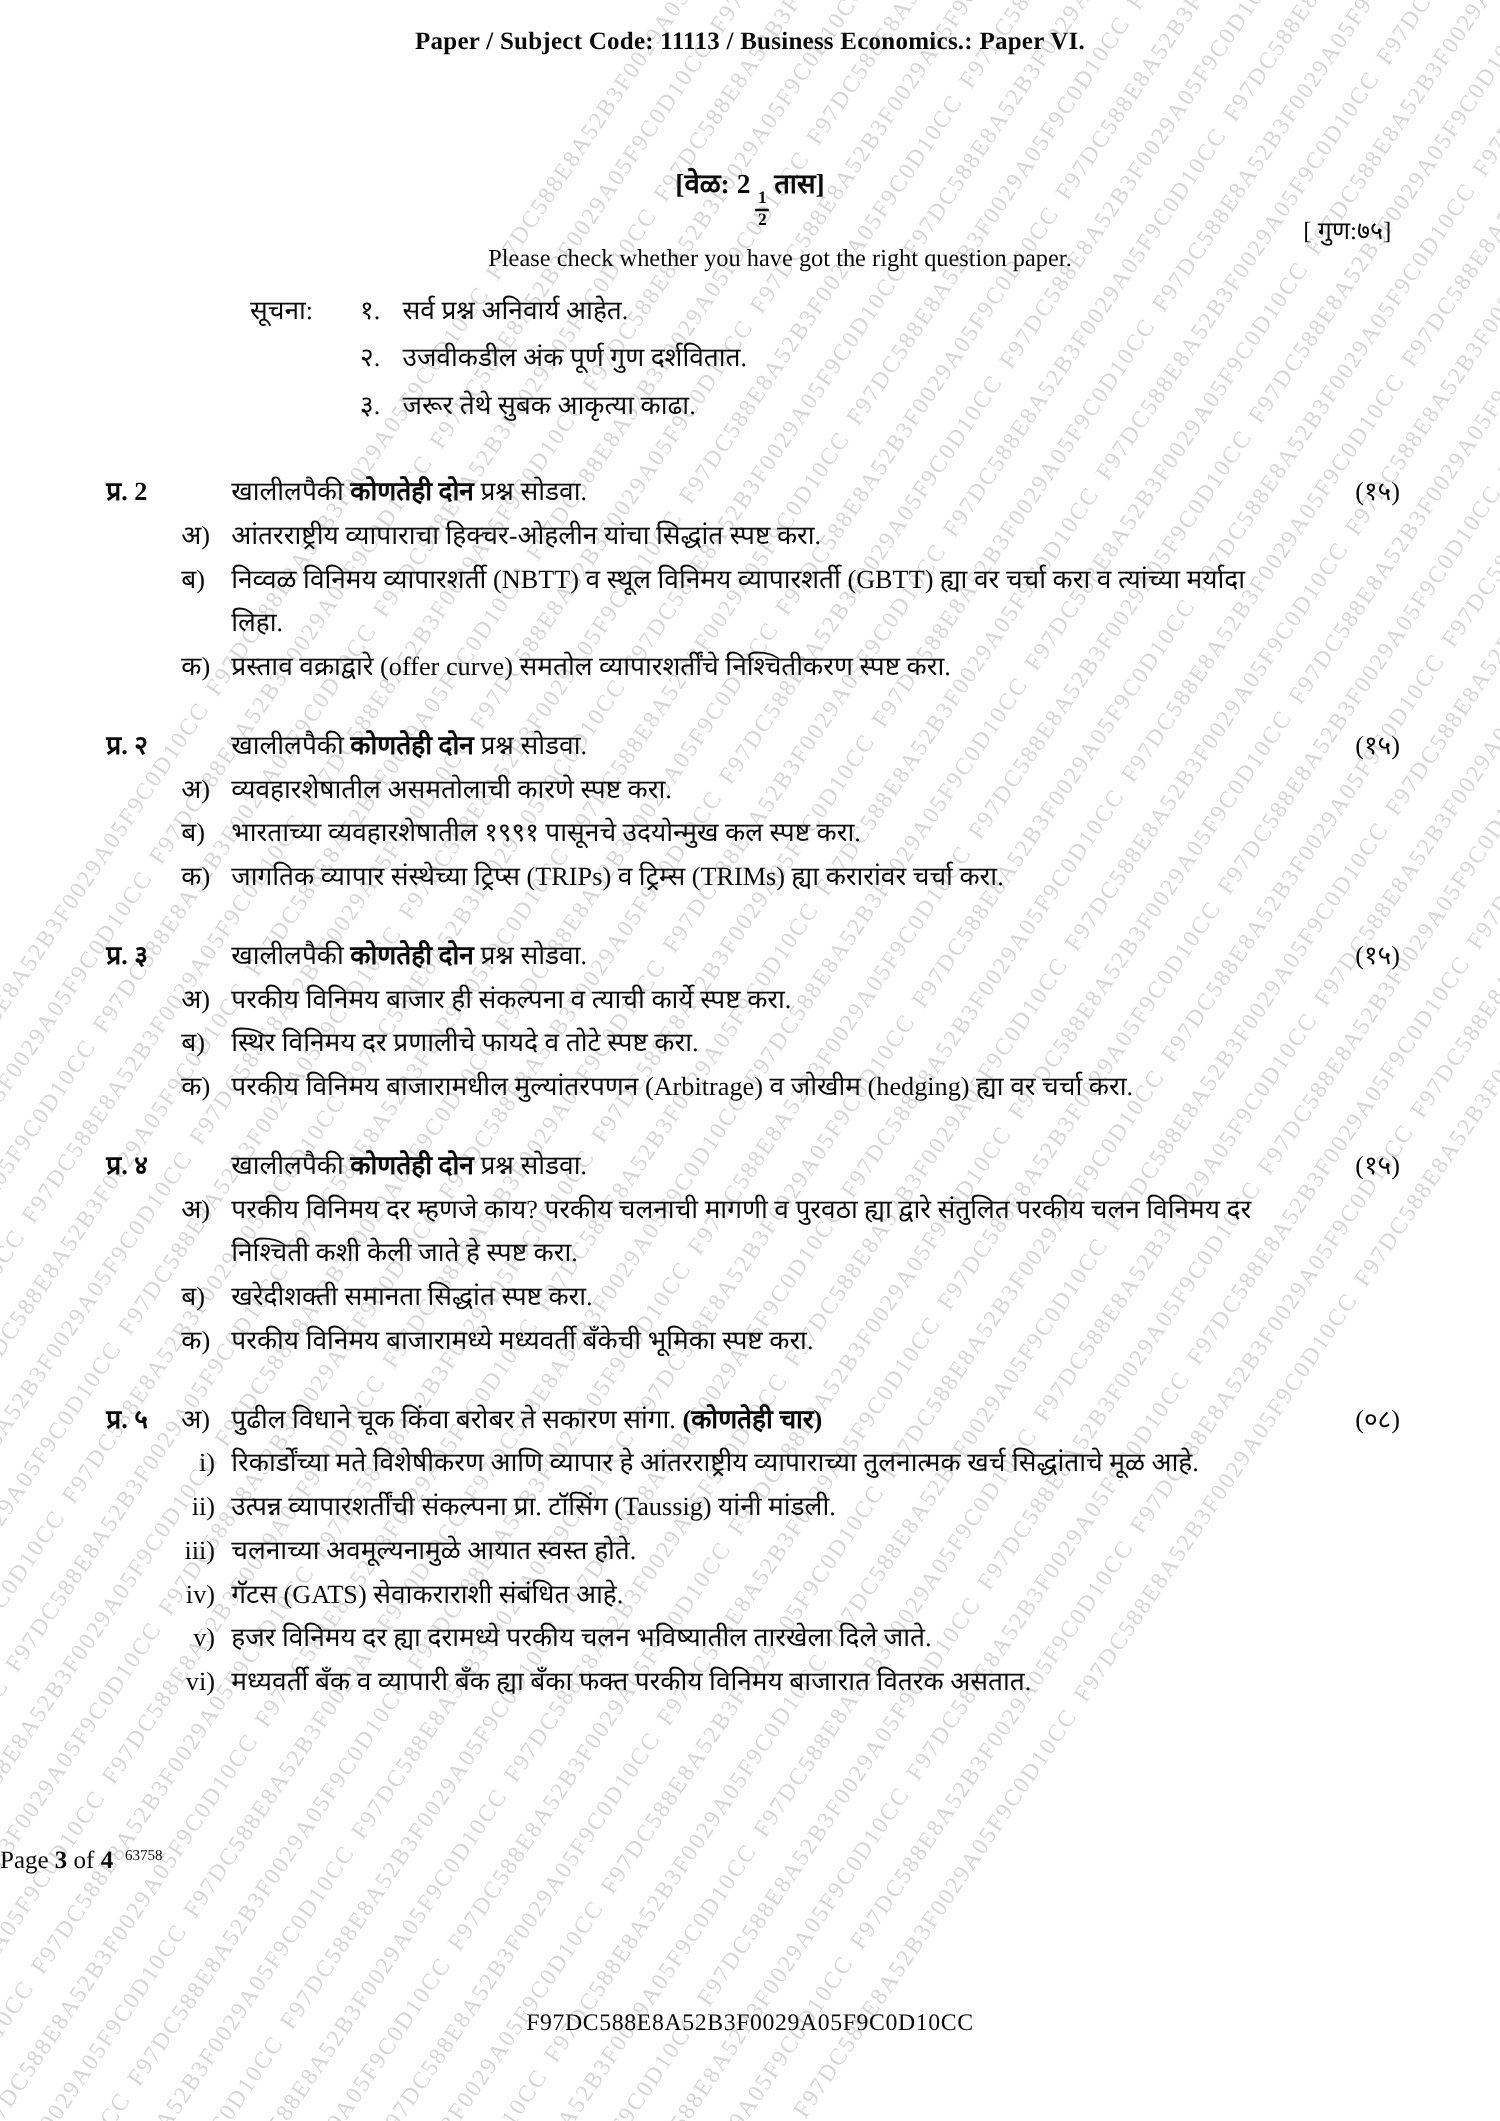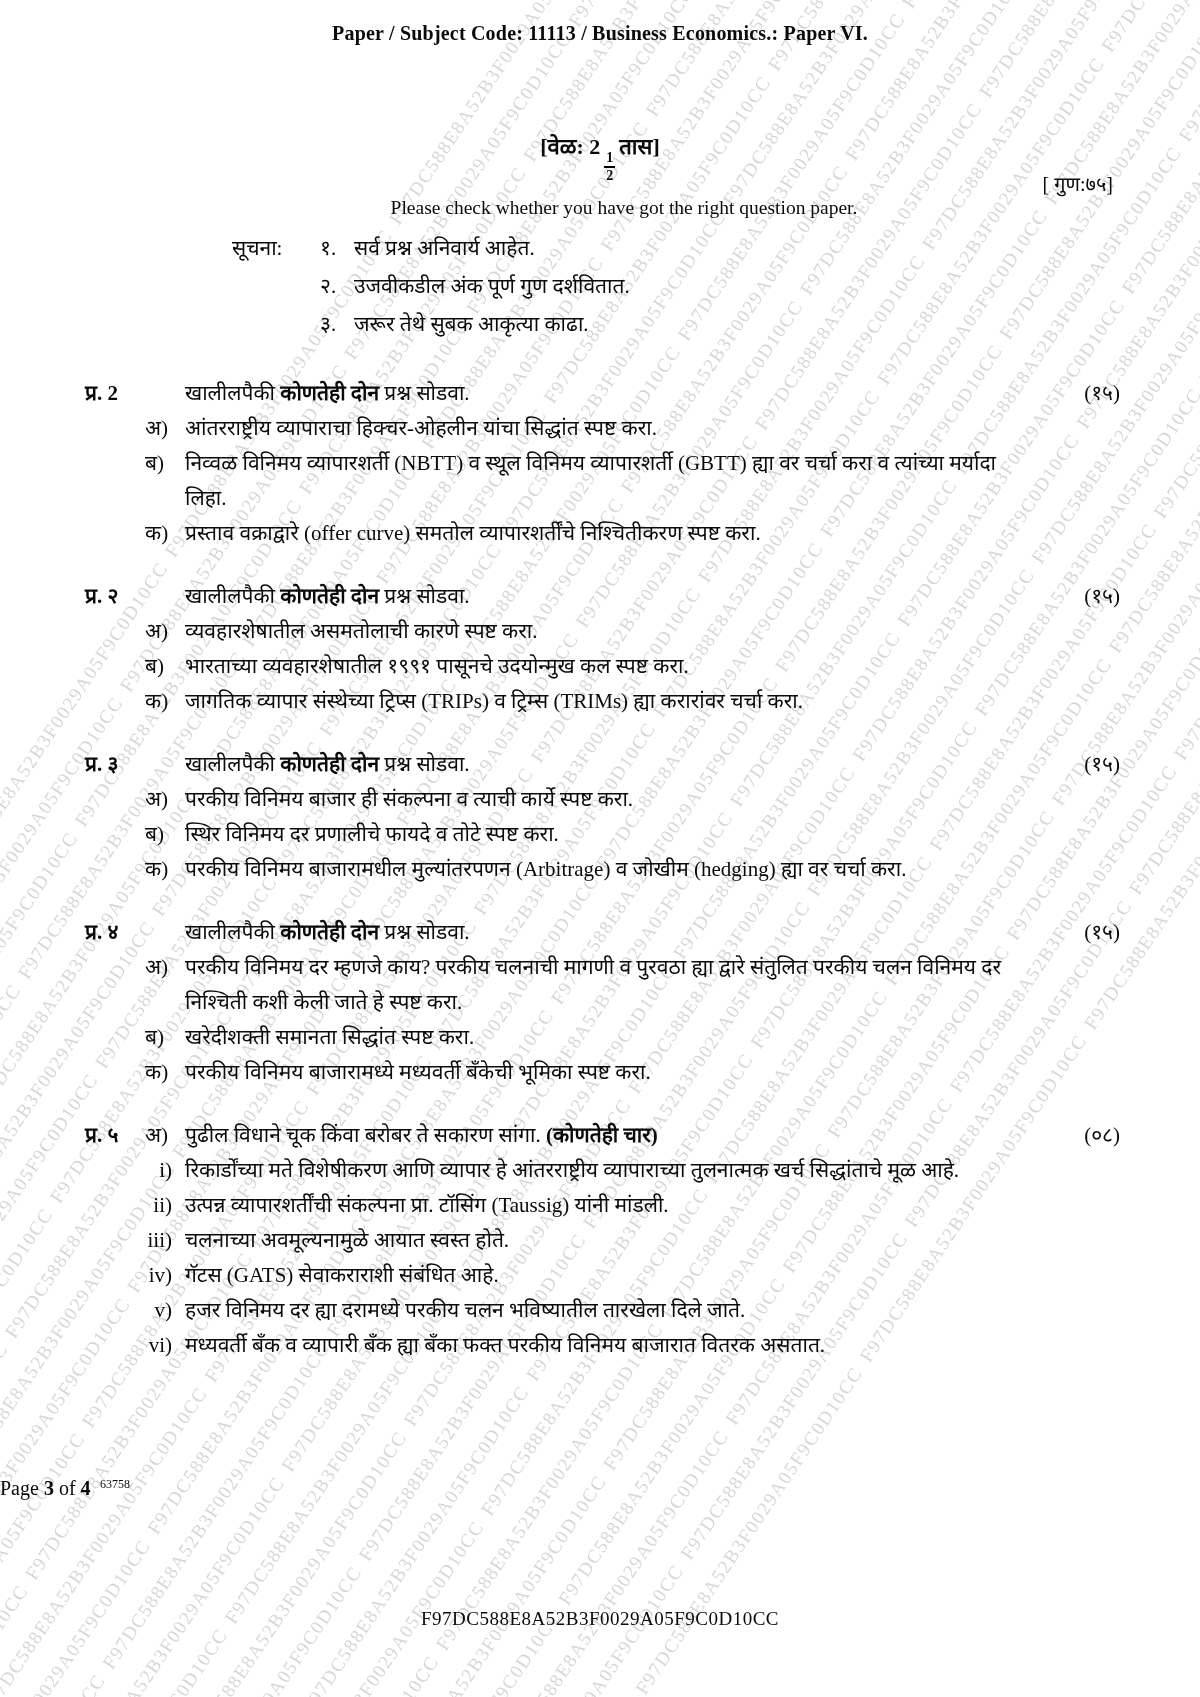--- a/index.html
+++ b/index.html
@@ -18,21 +18,21 @@
   .wm-line { white-space:nowrap; font-size:19px; line-height:38px; letter-spacing:1.5px; }
   
   .content { position:relative; z-index:1; width:100%; height:100%; }
   .title { padding-top:22px; text-align:center; font-weight:bold; font-size:20px; letter-spacing:.2px; }
   .time-row { position:absolute; top:130px; left:0; right:0; text-align:center; font-weight:bold; font-size:22px; }
   .frac { display:inline-flex; flex-direction:column; vertical-align:-8px; line-height:1; font-size:14px; margin:0 4px; text-align:center; }
   .frac .num { border-bottom:2px solid #000; padding:0 2px 1px; }
   .frac .den { padding-top:1px; }
   .marks-total { position:absolute; top:146px; right:87px; font-weight:normal; font-size:20px;margin-top:24px; }
   .notice { position:absolute; top:197px; left:0; width:100%; text-align:center; font-size:19.5px;padding-left:24px; }
-  .instructions { position:absolute; top:229px; left:200px; font-size:21px; display:flex;margin-left:32px; }
+  .instructions { position:absolute; top:229px; left:200px; font-size:21px; display:flex; }
   .instr-label { width:88px; line-height:38px; }
   .instr-items { }
   .instr-row { line-height:38px; display:flex; }
   .instr-num { width:34px; }
   
   .questions { position:absolute; top:376px; left:85px; width:1035px; font-size:21px; line-height:35px; }
   .question { position:relative; padding-left:100px; padding-right:85px; }
   .question + .question { margin-top:28px; }
   .q-num { position:absolute; left:0; top:0; font-weight:bold; white-space:nowrap; }
   .q-marks { position:absolute; right:0; top:0; }

